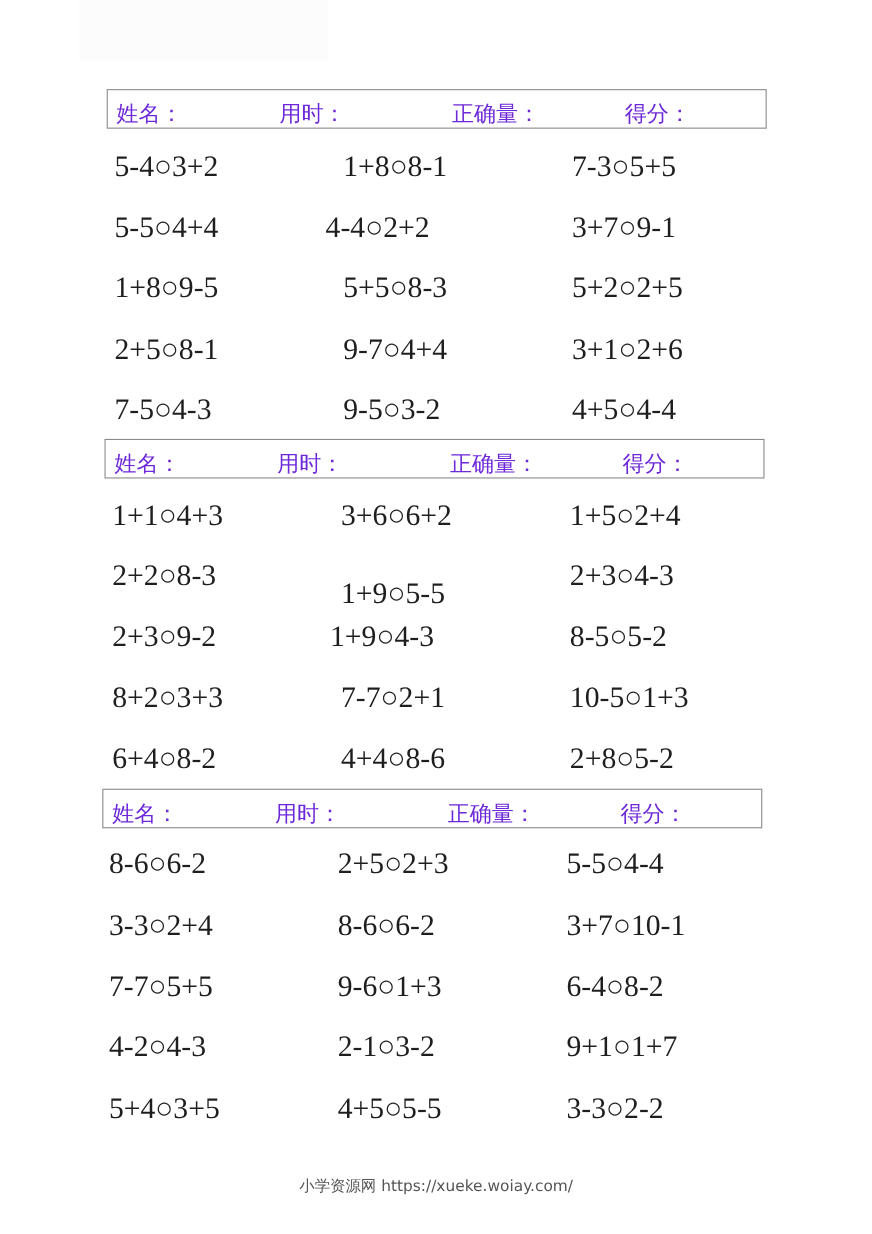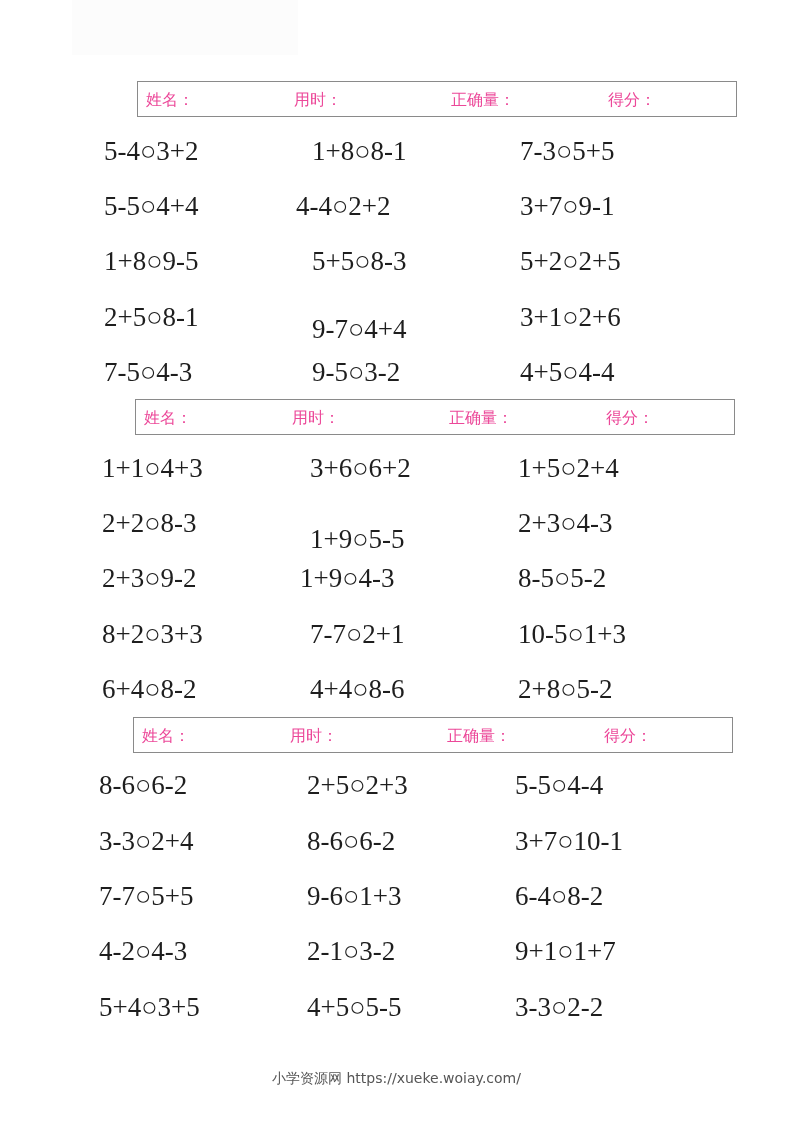--- a/index.html
+++ b/index.html
@@ -1,20 +1,20 @@
 <!DOCTYPE html>
 <html><head>
   <meta charset="utf-8">
   <style>
     html, body { margin: 0; padding: 0; background: #ffffff; }
     body { width: 793px; height: 1122px; position: relative; overflow: hidden;
            font-family: "DejaVu Serif", "Liberation Serif", serif; color: #222; }
     .ghost { position: absolute; left: 72px; top: 0; width: 226px; height: 55px; background: #fcfcfc; }
     .header { position: absolute; height: 36px; border: 1.5px solid #8a8a8a; box-sizing: border-box;
-              font-size: 16px; color: #ec4899; margin-left: 40px; }
+              font-size: 20px; color: #6d28d9; }
     .header span { position: absolute; top: 8px; white-space: nowrap; }
     .row { position: absolute; height: 40px; font-size: 27px; color: #1e1e1e; letter-spacing: 0px; }
     .row span { position: absolute; top: 0; white-space: nowrap;
                 font-family: "Liberation Serif", "DejaVu Serif", serif; }
     .footer { position: absolute; top: 1070px; left: 0; width: 793px; text-align: center;
               font-family: "DejaVu Sans", "Liberation Sans", sans-serif; font-size: 14px; color: #555; }
   </style>
 </head>
 <body>
 
@@ -37,21 +37,21 @@
   <span style="left:192px;">4-4○2+2</span>
   <span style="left:416px;">3+7○9-1</span>
 </div>
 <div class="row" style="left:104px; top:246px;">
   <span style="left:0;">1+8○9-5</span>
   <span style="left:208px;">5+5○8-3</span>
   <span style="left:416px;">5+2○2+5</span>
 </div>
 <div class="row" style="left:104px; top:302px;">
   <span style="left:0;">2+5○8-1</span>
-  <span style="left:208px;margin-top:12px;">9-7○4+4</span>
+  <span style="left:208px;">9-7○4+4</span>
   <span style="left:416px;">3+1○2+6</span>
 </div>
 <div class="row" style="left:104px; top:357px;">
   <span style="left:0;">7-5○4-3</span>
   <span style="left:208px;">9-5○3-2</span>
   <span style="left:416px;">4+5○4-4</span>
 </div>
 
 <div class="header" style="left:95px; top:399px; width:600px;">
   <span style="left:8px;">姓名：</span>

